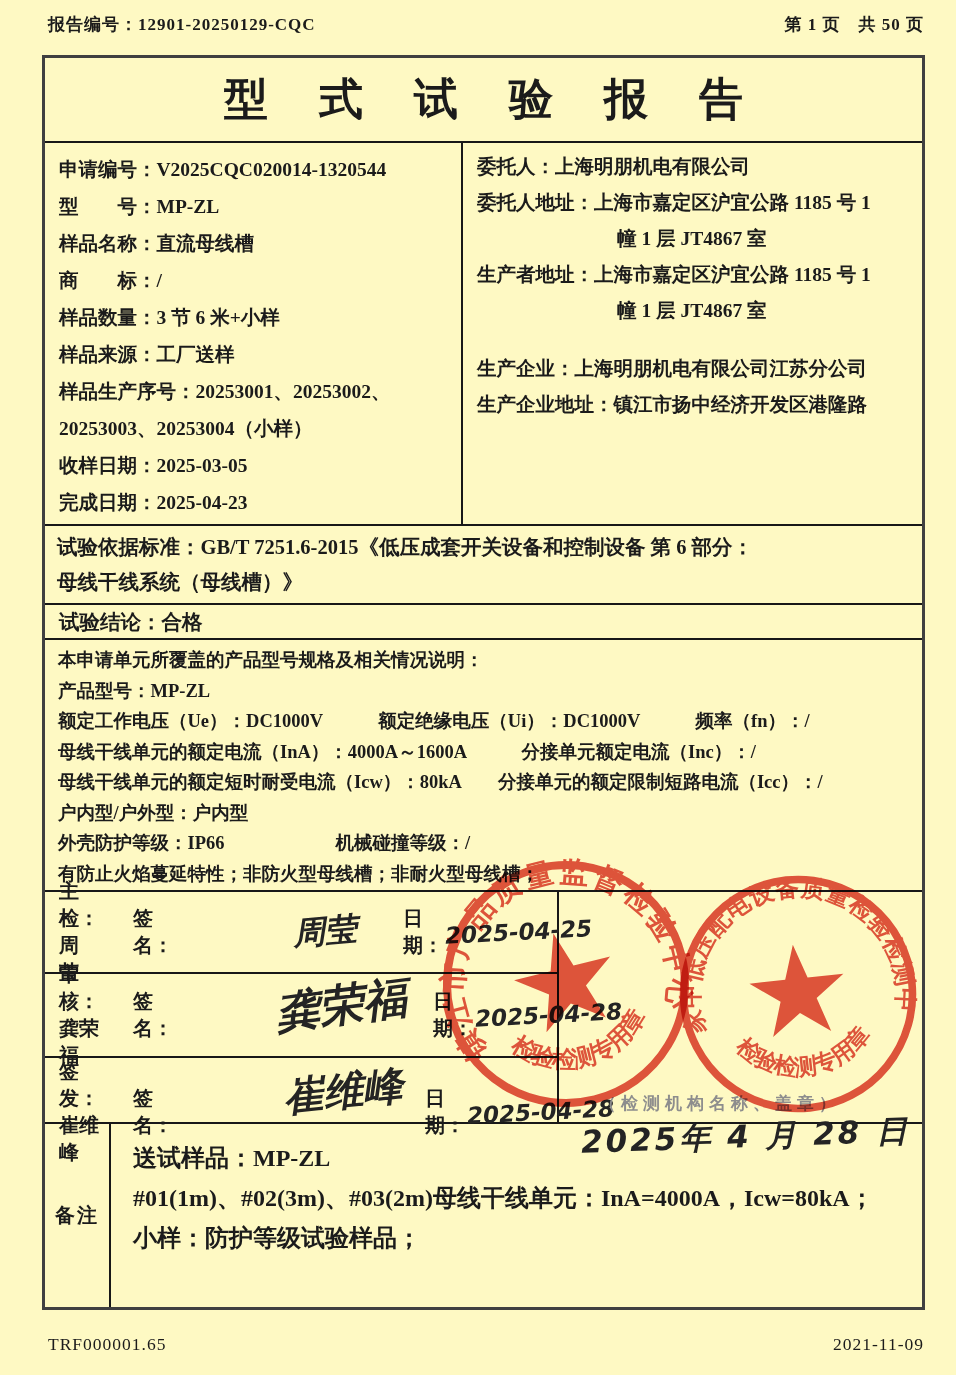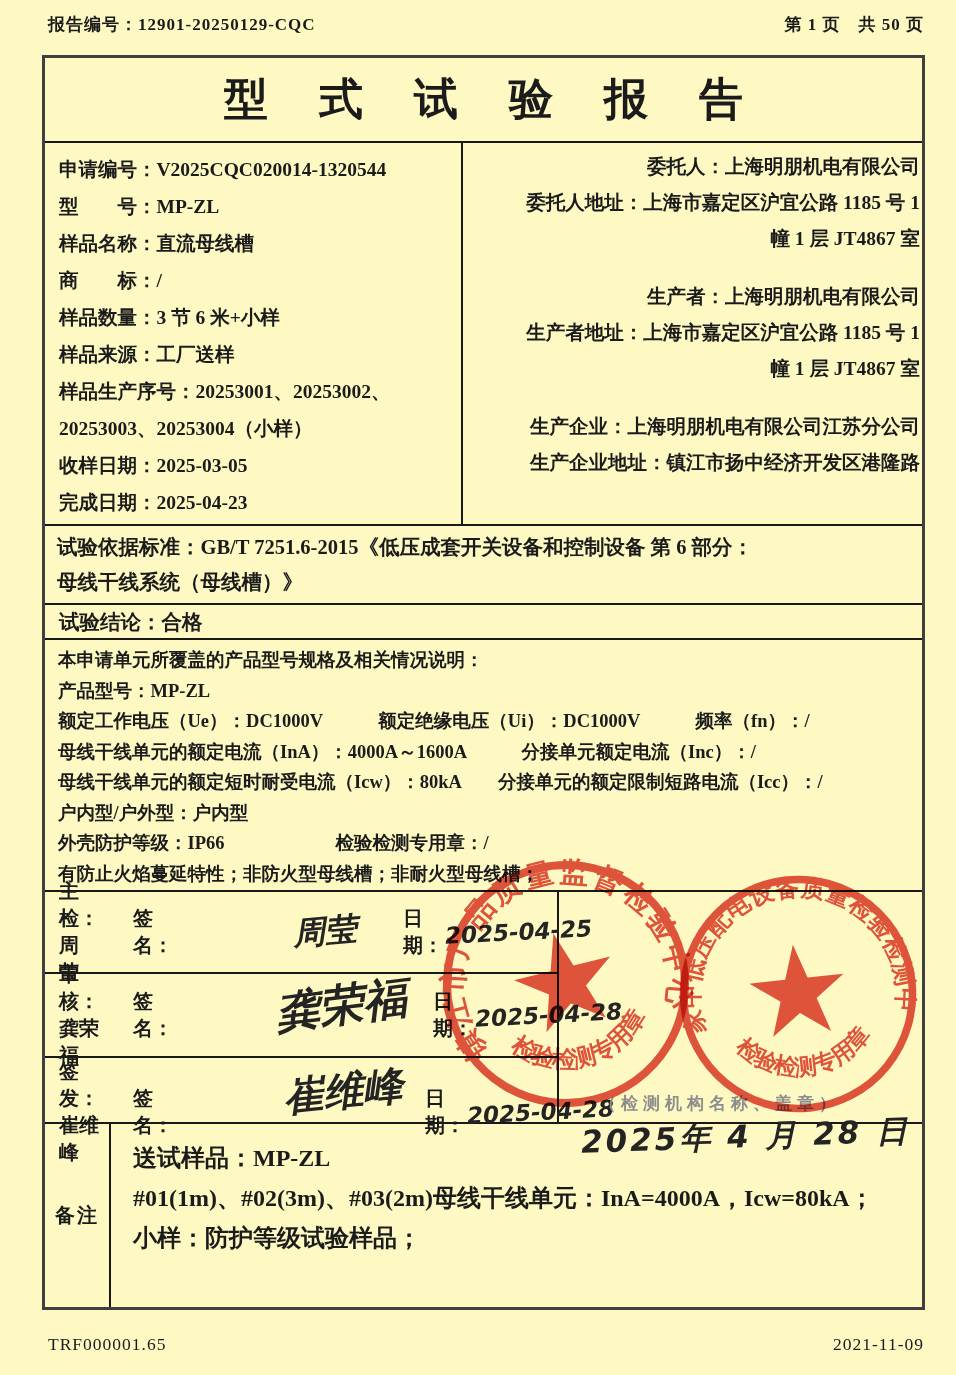--- a/index.html
+++ b/index.html
@@ -21,21 +21,21 @@
   .row{border-bottom:2.5px solid #181818;box-sizing:border-box;}
   .row-title{
     height:85px;display:flex;align-items:center;justify-content:center;
     font-size:44px;font-weight:bold;letter-spacing:20px;text-indent:20px;
   }
   .row-info{height:383px;display:flex;}
   .info-left{
     width:418px;border-right:2.5px solid #181818;box-sizing:border-box;
     padding:8px 6px 0 14px;font-size:19.5px;font-weight:bold;line-height:37px;
   }
-  .info-right{flex:1;padding:6px 2px 0 14px;font-size:19.5px;font-weight:bold;line-height:36px;text-align:right;}
+  .info-right{flex:1;padding:6px 18px 0 14px;font-size:19.5px;font-weight:bold;line-height:36px;}
   .addr-cont{padding-left:140px;}
   .grp-gap{margin-top:22px;}
   .row-standard{height:79px;padding:4px 10px 0 12px;font-size:20.5px;font-weight:bold;line-height:35px;}
   .row-conclusion{height:35px;padding:3px 24px 0 14px;font-size:20.5px;font-weight:bold;}
   .row-product{height:252px;padding:5px 8px 0 13px;font-size:18.5px;font-weight:bold;line-height:30.5px;}
   .sig-area{height:232px;display:flex;}
   .sig-left{width:514px;border-right:2.5px solid #181818;box-sizing:border-box;display:flex;flex-direction:column;}
   .sig-row{
     position:relative;display:flex;align-items:center;
     padding-left:14px;font-size:20px;font-weight:bold;box-sizing:border-box;
@@ -105,21 +105,20 @@
         <div>样品来源：工厂送样</div>
         <div>样品生产序号：20253001、20253002、</div>
         <div>20253003、20253004（小样）</div>
         <div>收样日期：2025-03-05</div>
         <div>完成日期：2025-04-23</div>
       </div>
       <div class="info-right">
         <div>委托人：上海明朋机电有限公司</div>
         <div>委托人地址：上海市嘉定区沪宜公路 1185 号 1</div>
         <div class="addr-cont">幢 1 层 JT4867 室</div>
-        <div class="grp-gap">生产者：上海明朋机电有限公司</div>
         <div>生产者地址：上海市嘉定区沪宜公路 1185 号 1</div>
         <div class="addr-cont">幢 1 层 JT4867 室</div>
         <div class="grp-gap">生产企业：上海明朋机电有限公司江苏分公司</div>
         <div>生产企业地址：镇江市扬中经济开发区港隆路</div>
       </div>
     </div>
 
     <div class="row row-standard">
       <div>试验依据标准：GB/T 7251.6-2015《低压成套开关设备和控制设备  第 6 部分：</div>
       <div>母线干线系统（母线槽）》</div>
@@ -127,21 +126,21 @@
 
     <div class="row row-conclusion">试验结论：合格</div>
 
     <div class="row row-product">
       <div>本申请单元所覆盖的产品型号规格及相关情况说明：</div>
       <div>产品型号：MP-ZL</div>
       <div>额定工作电压（Ue）：DC1000V　　　额定绝缘电压（Ui）：DC1000V　　　频率（fn）：/</div>
       <div>母线干线单元的额定电流（InA）：4000A～1600A　　　分接单元额定电流（Inc）：/</div>
       <div>母线干线单元的额定短时耐受电流（Icw）：80kA　　分接单元的额定限制短路电流（Icc）：/</div>
       <div>户内型/户外型：户内型</div>
-      <div>外壳防护等级：IP66　　　　　　检验检测专用章：/</div>
+      <div>外壳防护等级：IP66　　　　　　机械碰撞等级：/</div>
       <div>有防止火焰蔓延特性；非防火型母线槽；非耐火型母线槽；</div>
     </div>
 
     <div class="row sig-area">
       <div class="sig-left">
         <div class="sig-row sig-row-1">
           <span>主检：周　莹</span>
           <span class="sign-label">签名：</span>
           <span class="hand hand-sig sig1">周莹</span>
           <span class="date-label-1">日期：</span>

